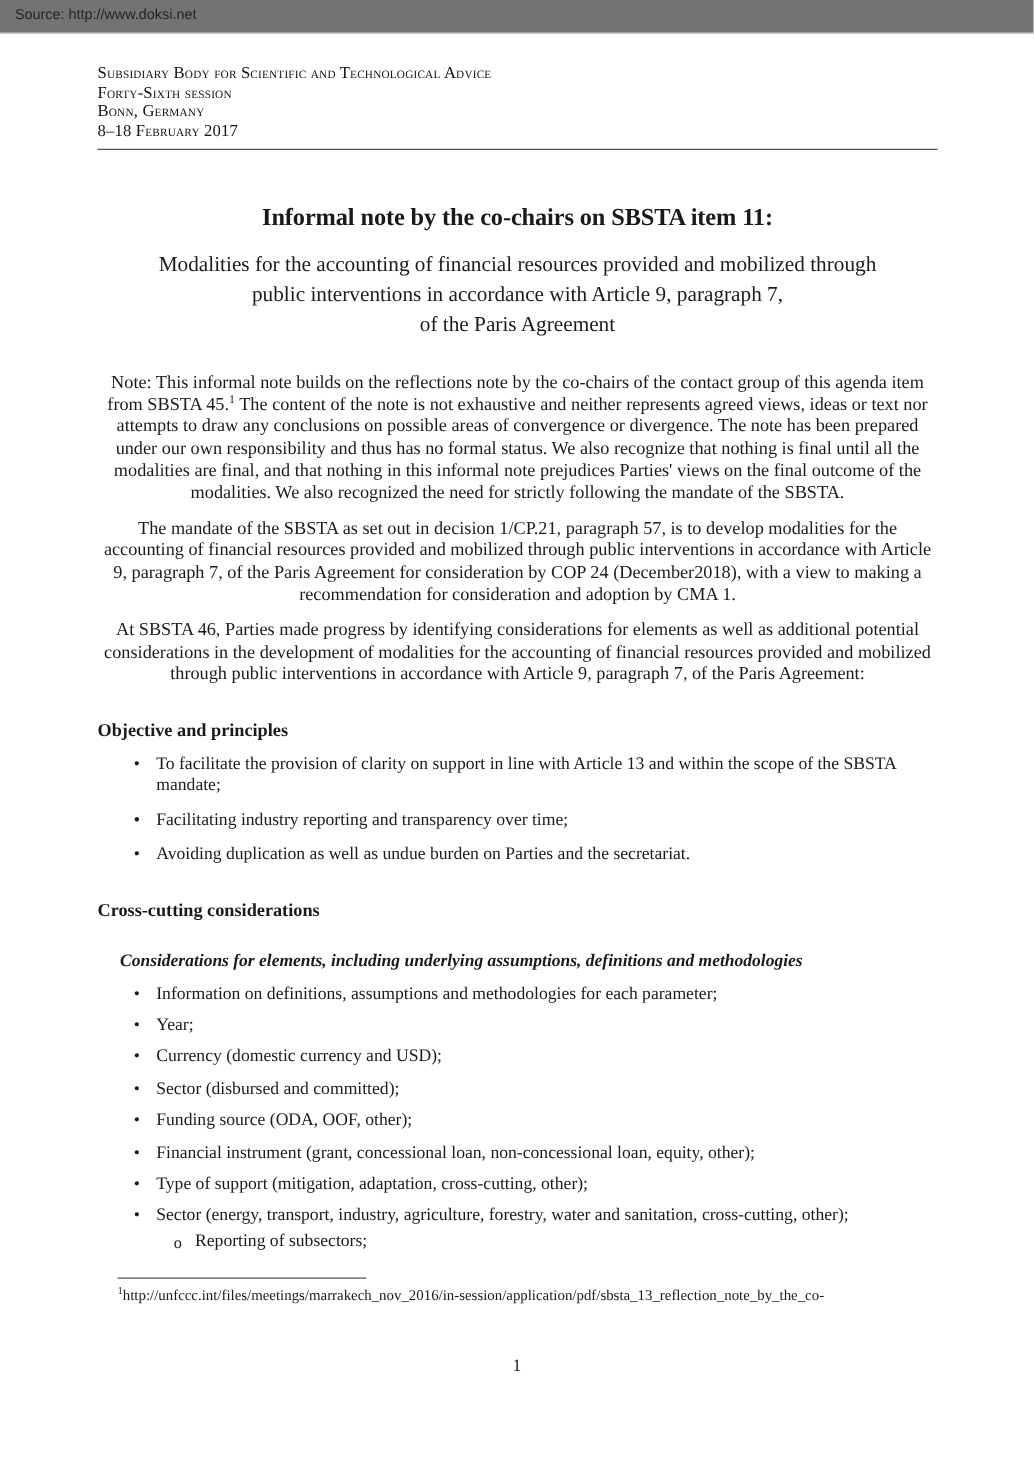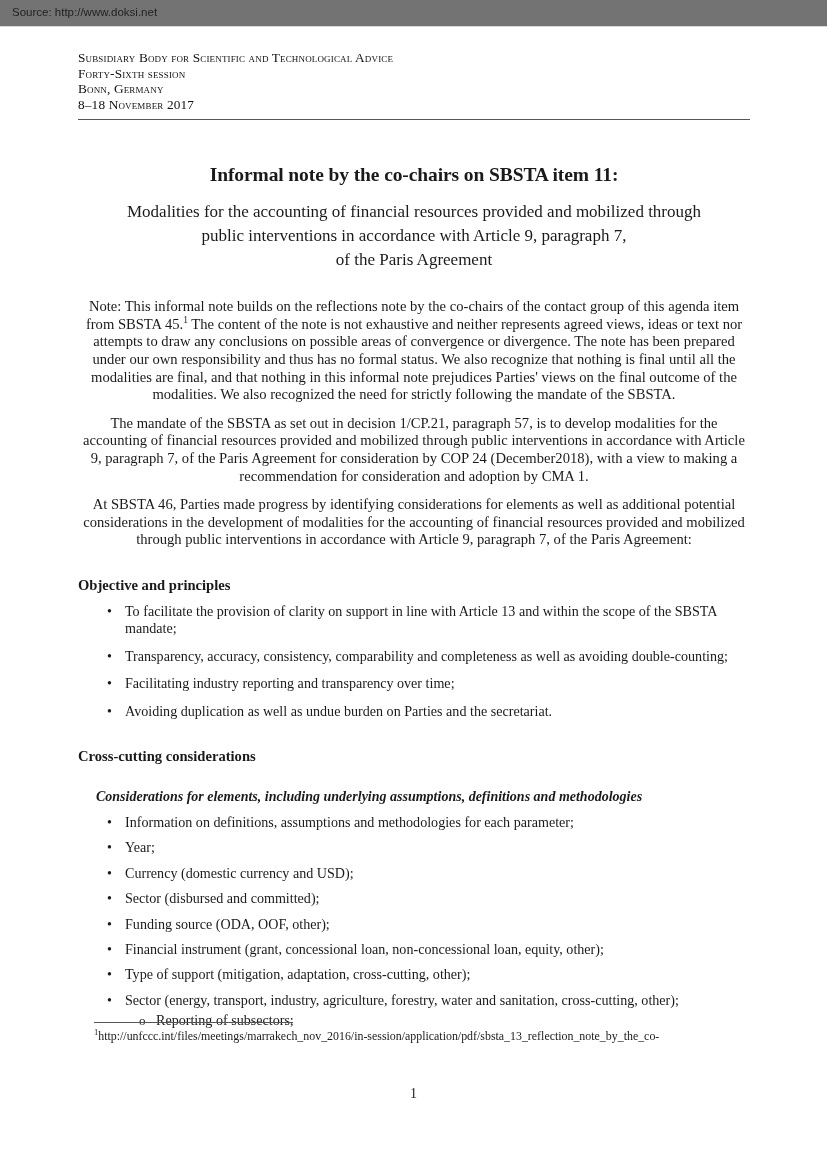--- a/index.html
+++ b/index.html
@@ -197,21 +197,21 @@
 </div>
 
 <div class="page">
 
   <div class="content">
 
     <div class="meeting-header">
       <div>Subsidiary Body for Scientific and Technological Advice</div>
       <div>Forty-Sixth session</div>
       <div>Bonn, Germany</div>
-      <div>8–18 November 2017</div>
+      <div>8–18 February 2017</div>
     </div>
     <hr class="header-rule">
 
     <h1 class="doc-title">Informal note by the co-chairs on SBSTA item 11:</h1>
     <h2 class="doc-subtitle">
       <span class="sub-line">Modalities for the accounting of financial resources provided and mobilized through</span>
       <span class="sub-line">public interventions in accordance with Article 9, paragraph 7,</span>
       <span class="sub-line">of the Paris Agreement</span>
     </h2>
 
@@ -222,21 +222,20 @@
     <p class="para">At SBSTA 46, Parties made progress by identifying considerations for elements as well as additional potential considerations in the development of modalities for the accounting of financial resources provided and mobilized through public interventions in accordance with Article 9, paragraph 7, of the Paris Agreement:</p>
 
     <h3 class="section-heading">Objective and principles</h3>
     <ul class="bullets">
       <li>
         <span class="bullet-dot">•</span>
         <span>To facilitate the provision of clarity on support in line with Article 13 and within the scope of the SBSTA mandate;</span>
       </li>
       <li>
         <span class="bullet-dot">•</span>
-        <span>Transparency, accuracy, consistency, comparability and completeness as well as avoiding double-counting;</span>
       </li>
       <li>
         <span class="bullet-dot">•</span>
         <span>Facilitating industry reporting and transparency over time;</span>
       </li>
       <li>
         <span class="bullet-dot">•</span>
         <span>Avoiding duplication as well as undue burden on Parties and the secretariat.</span>
       </li>
     </ul>

